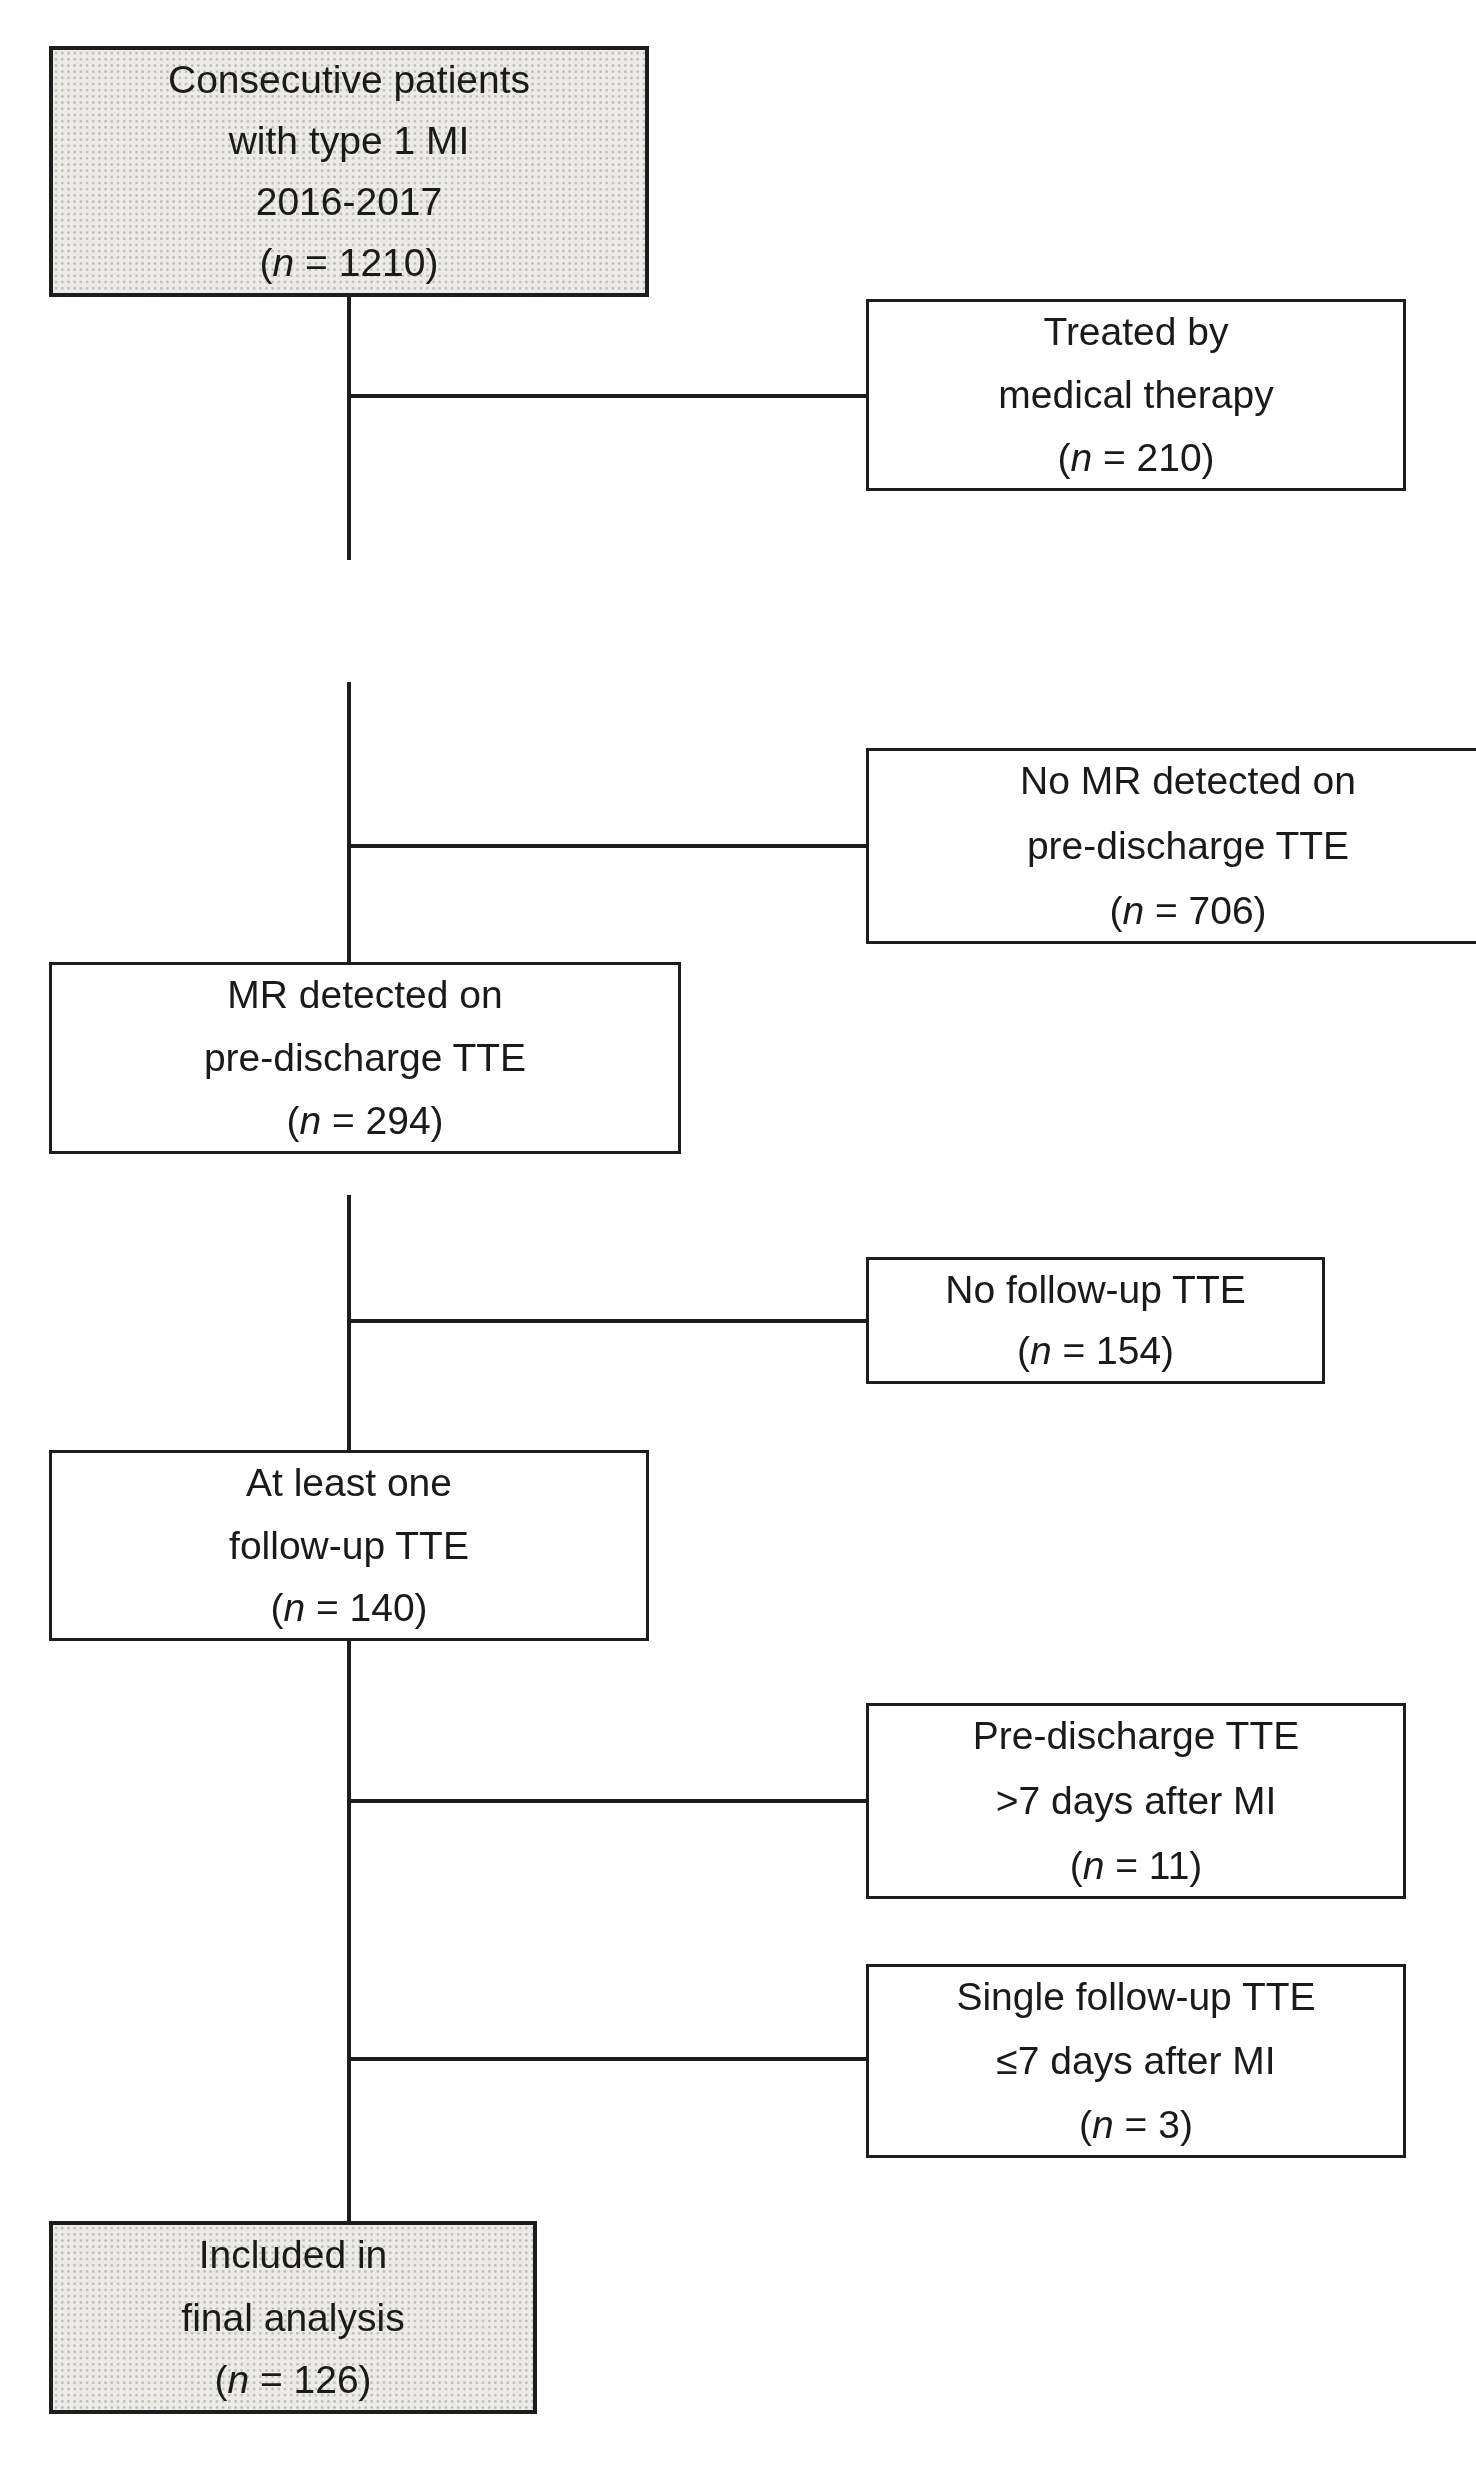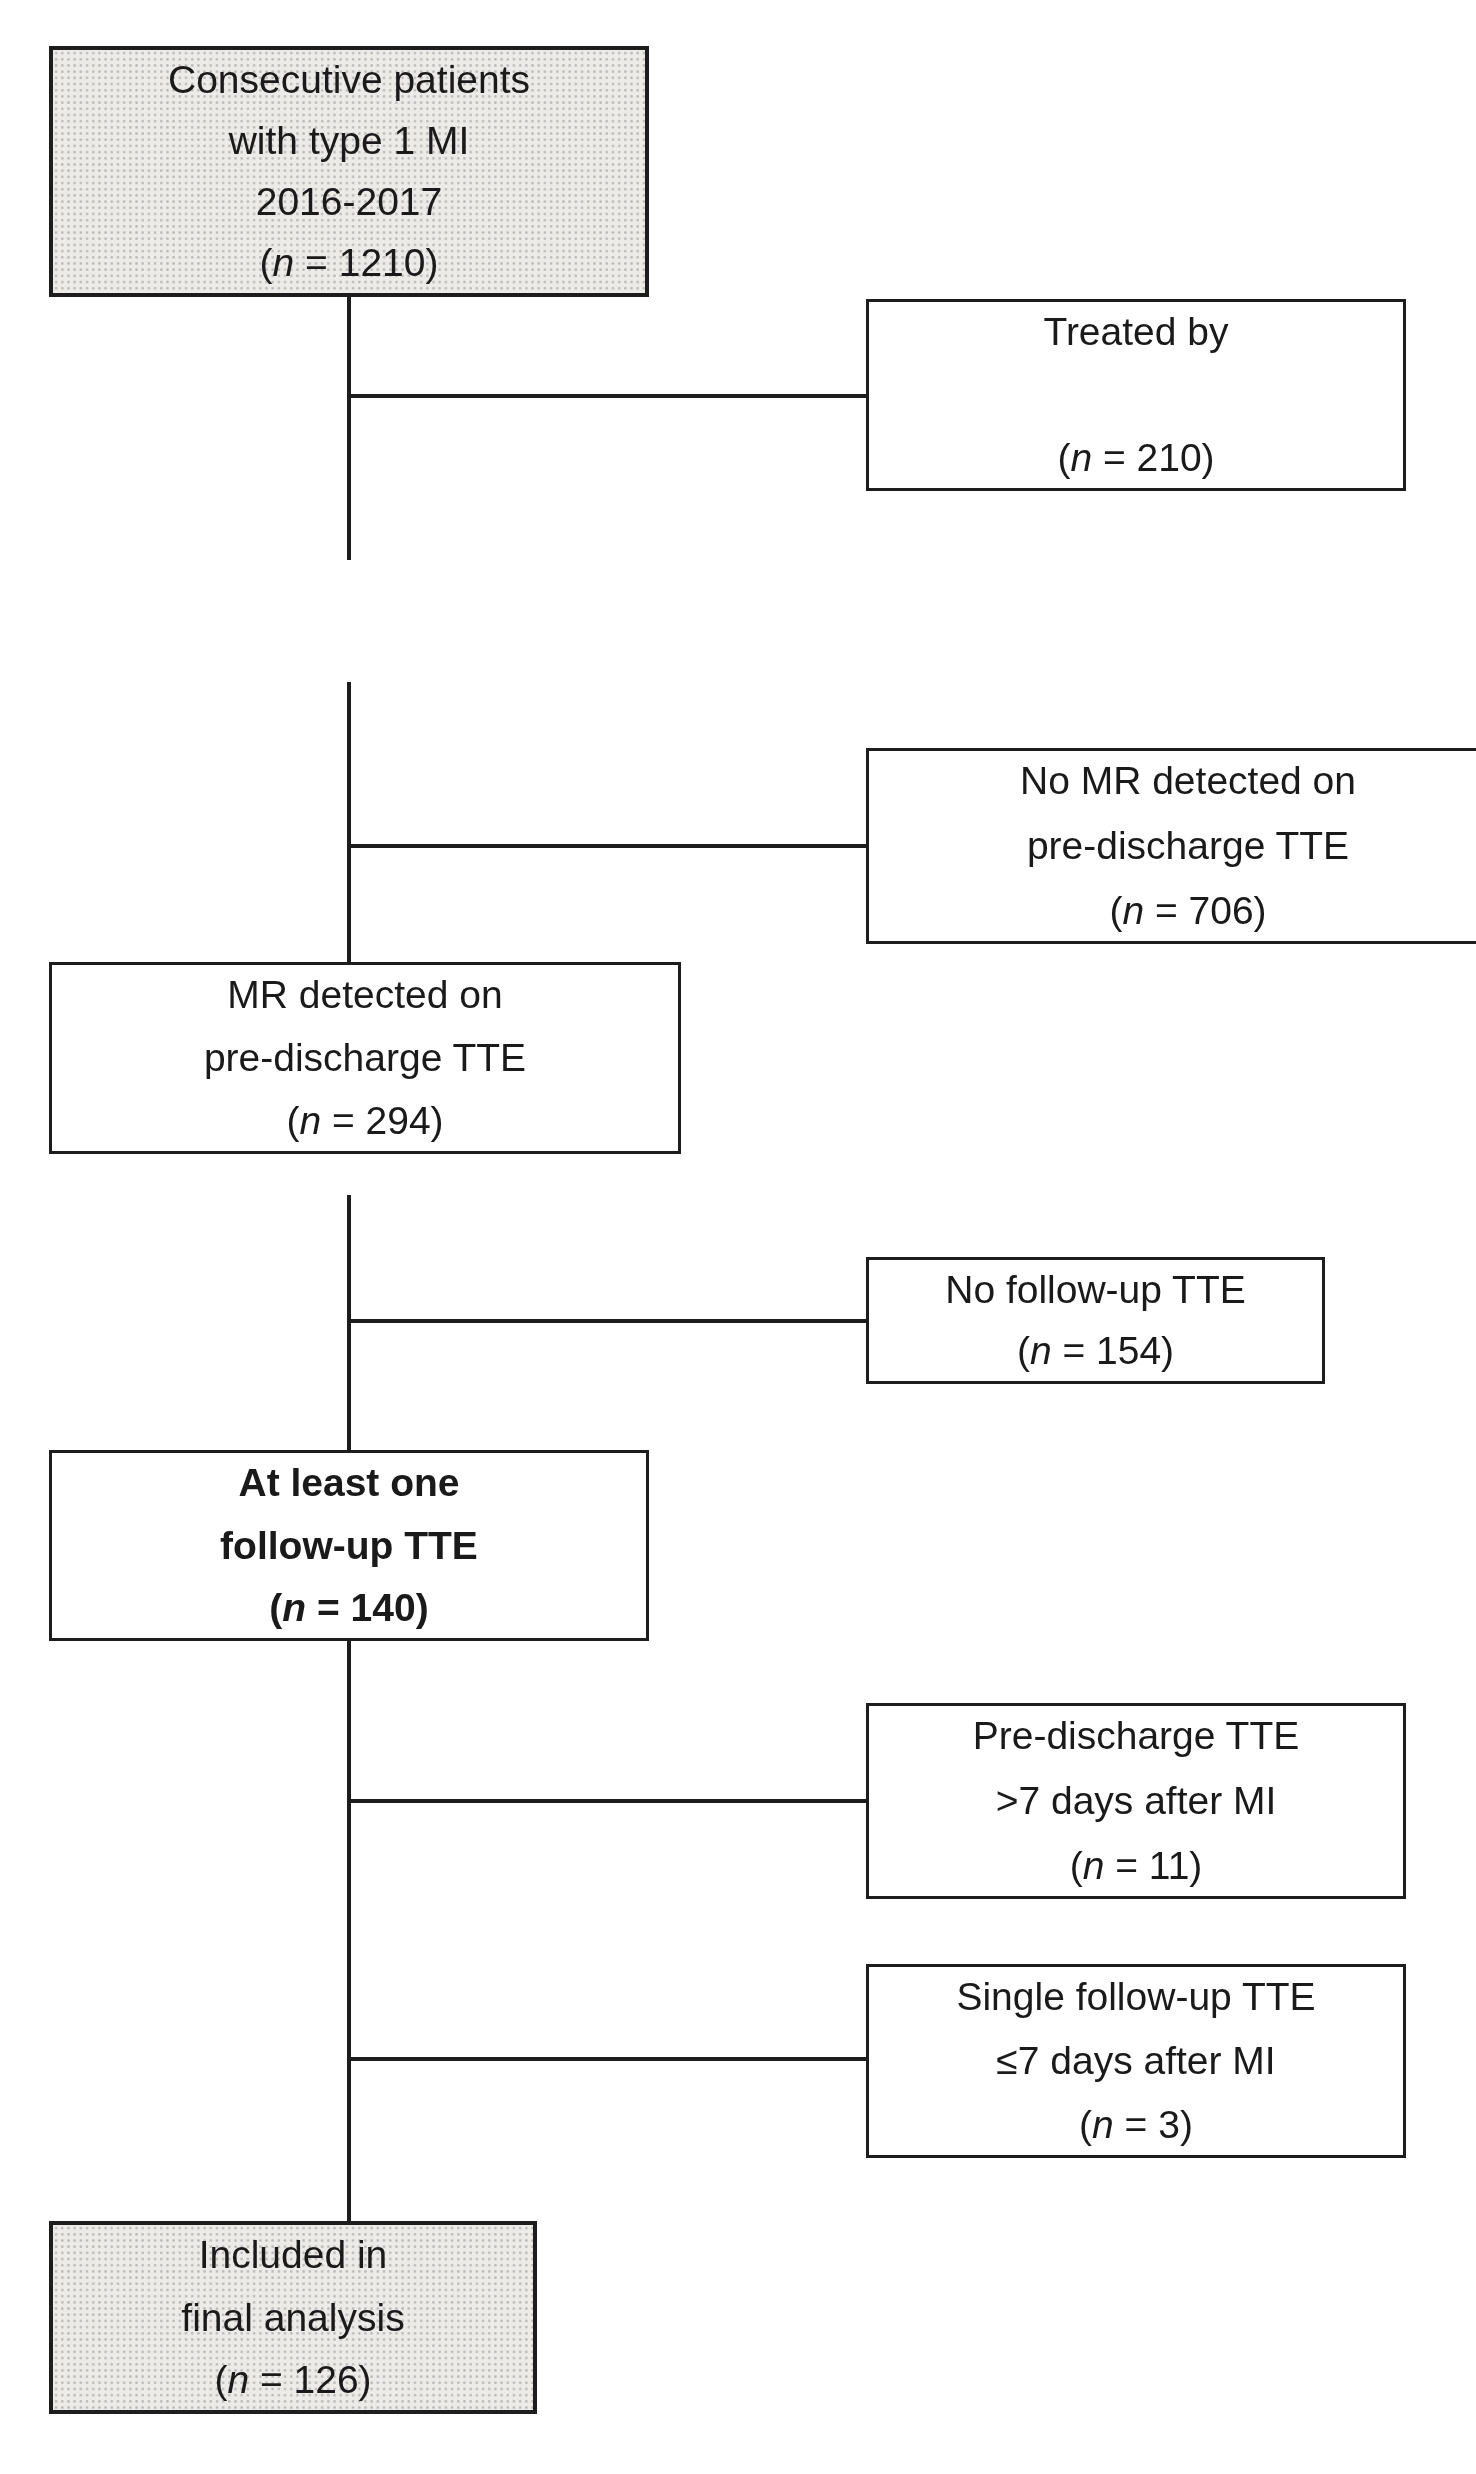--- a/index.html
+++ b/index.html
@@ -63,34 +63,35 @@
     <div class="ln nline"><span>(</span><i>n</i><span> = 1210)</span></div>
   </div>
 
 
   <div class="box" style="left:49px; top:962px; width:632px; height:192px;">
     <div class="ln">MR detected on</div>
     <div class="ln">pre-discharge TTE</div>
     <div class="ln nline"><span>(</span><i>n</i><span> = 294)</span></div>
   </div>
 
-  <div class="box" style="left:49px; top:1450px; width:600px; height:191px;font-weight:bold;">
+  <div class="box" style="left:49px; top:1450px; width:600px; height:191px;">
     <div class="ln">At least one</div>
     <div class="ln">follow-up TTE</div>
     <div class="ln nline"><span>(</span><i>n</i><span> = 140)</span></div>
   </div>
 
   <div class="box shaded" style="left:49px; top:2221px; width:488px; height:193px;">
     <div class="ln">Included in</div>
     <div class="ln">final analysis</div>
     <div class="ln nline"><span>(</span><i>n</i><span> = 126)</span></div>
   </div>
 
   <div class="box" style="left:866px; top:299px; width:540px; height:192px;">
     <div class="ln">Treated by</div>
+    <div class="ln">medical therapy</div>
     <div class="ln nline"><span>(</span><i>n</i><span> = 210)</span></div>
   </div>
 
   <div class="box" style="left:866px; top:748px; width:644px; height:196px;">
     <div class="ln">No MR detected on</div>
     <div class="ln">pre-discharge TTE</div>
     <div class="ln nline"><span>(</span><i>n</i><span> = 706)</span></div>
   </div>
 
   <div class="box" style="left:866px; top:1257px; width:459px; height:127px;">

